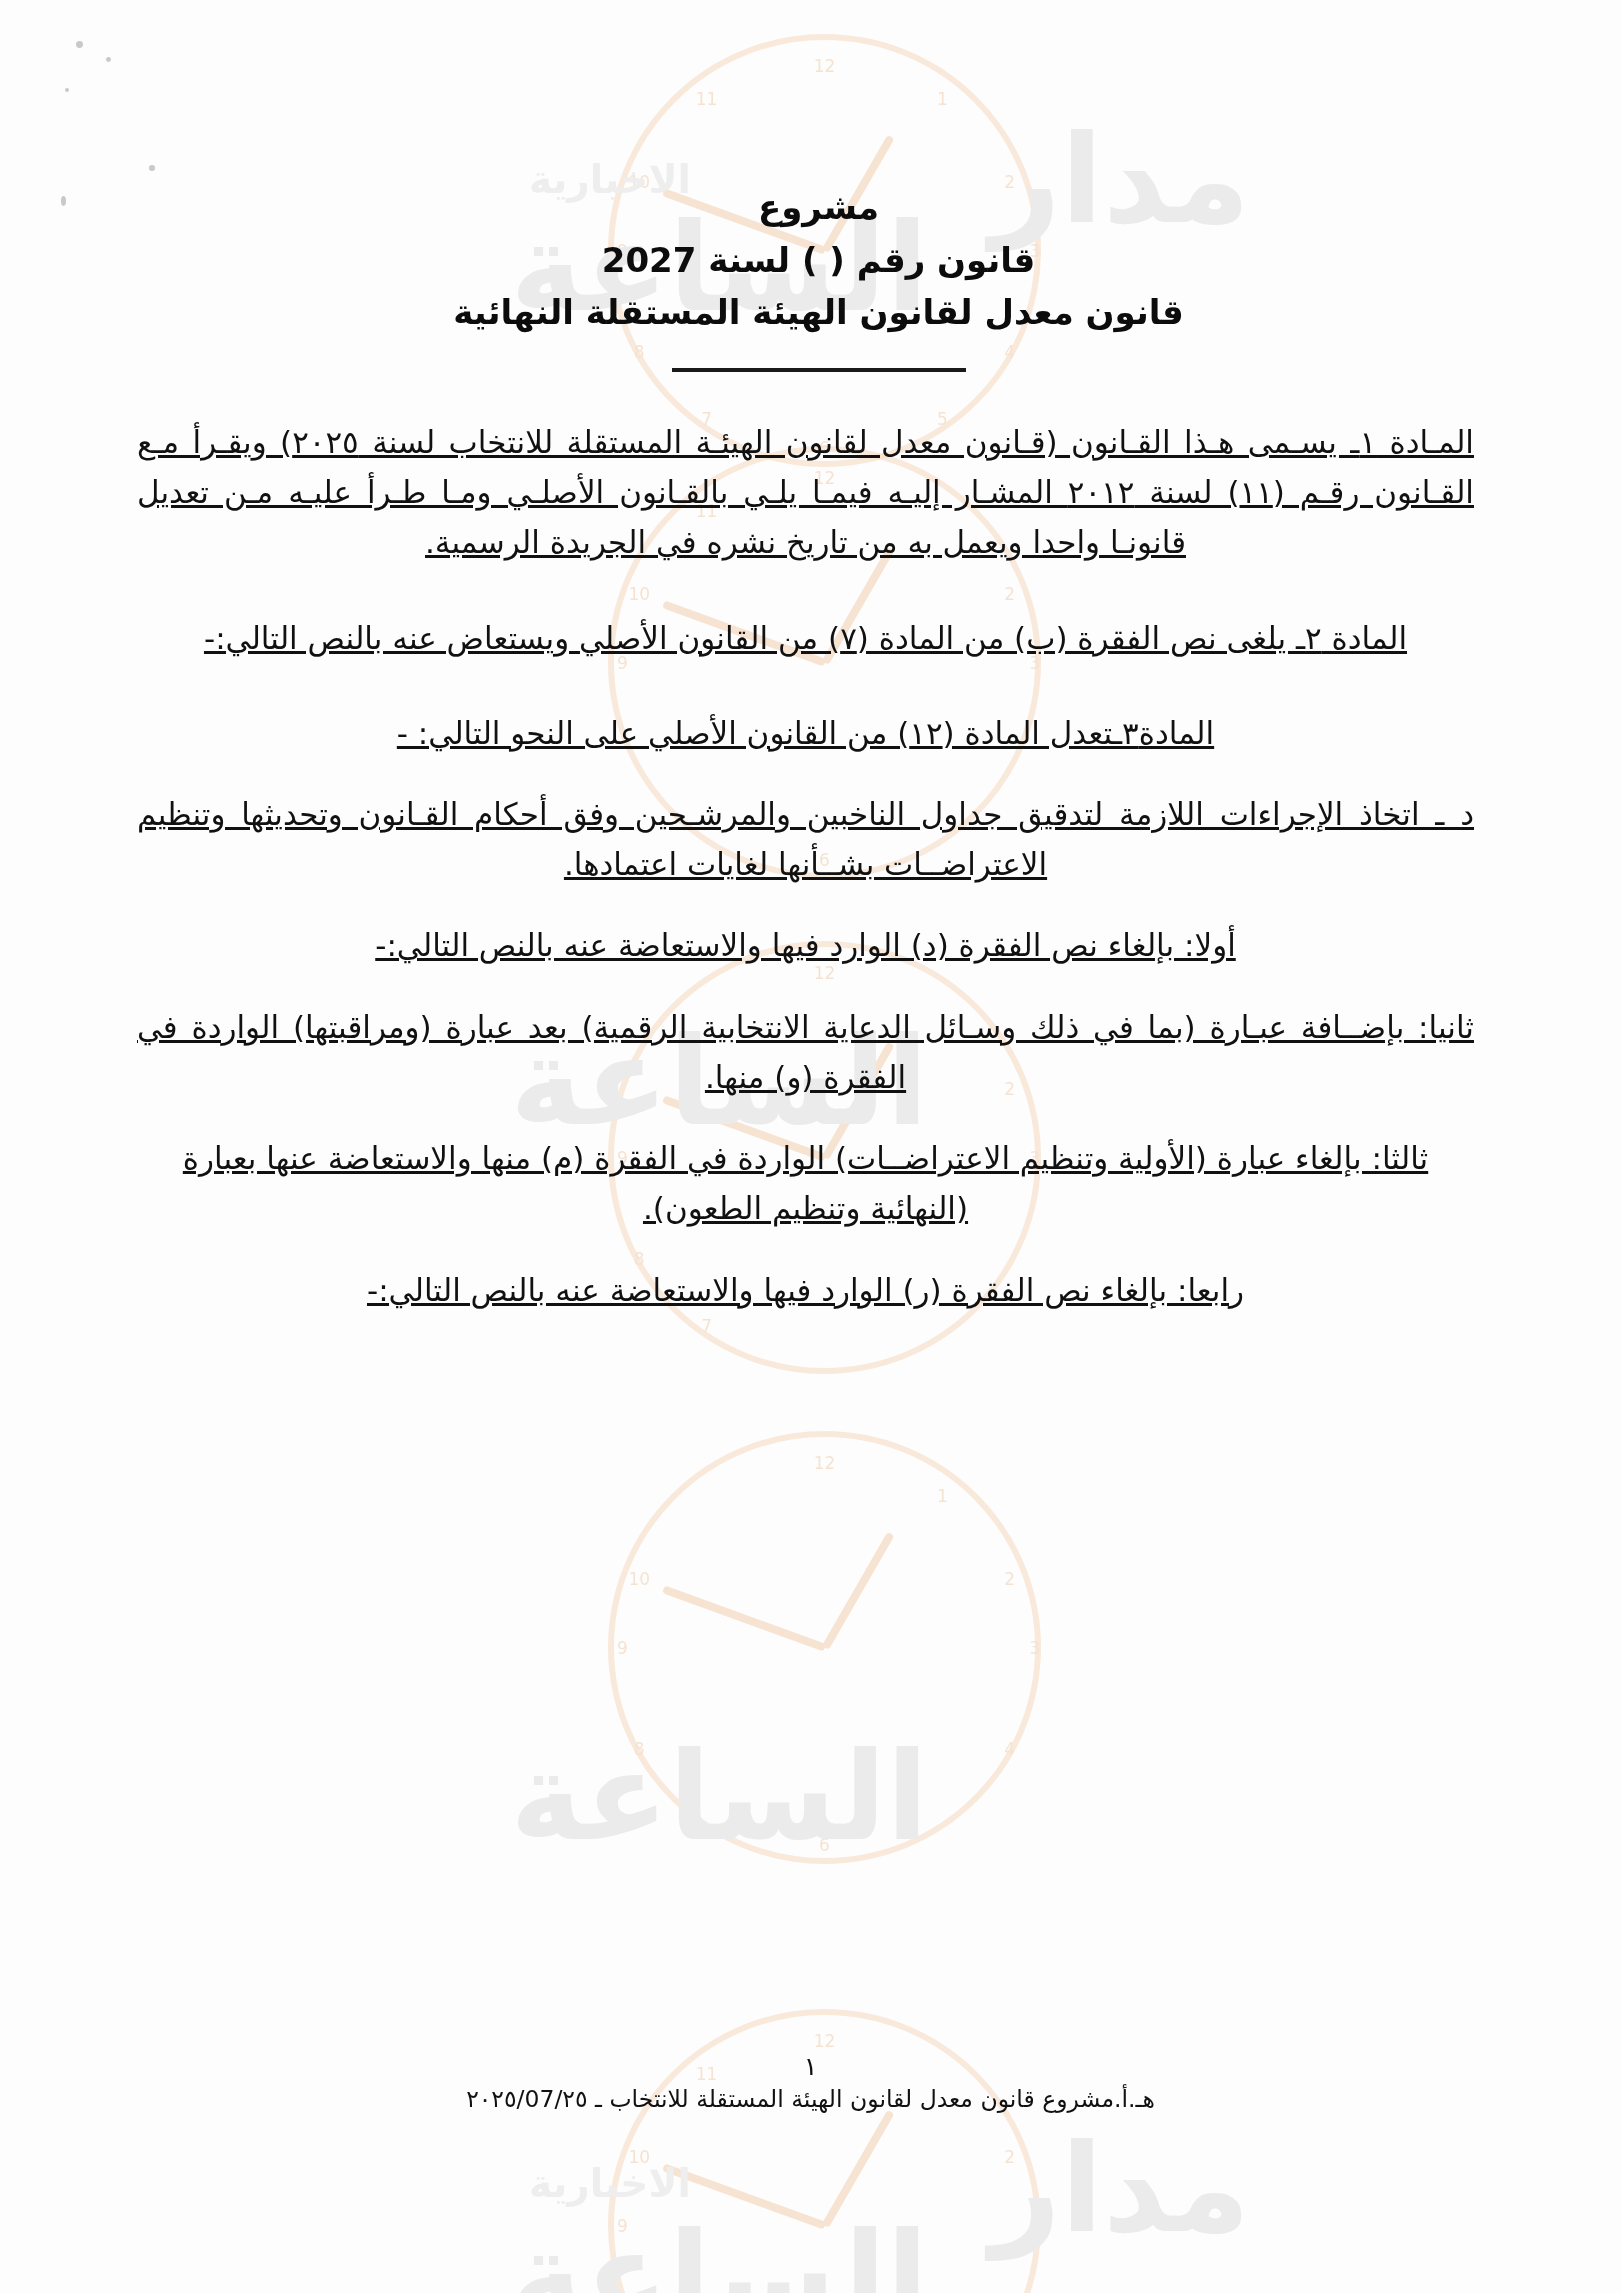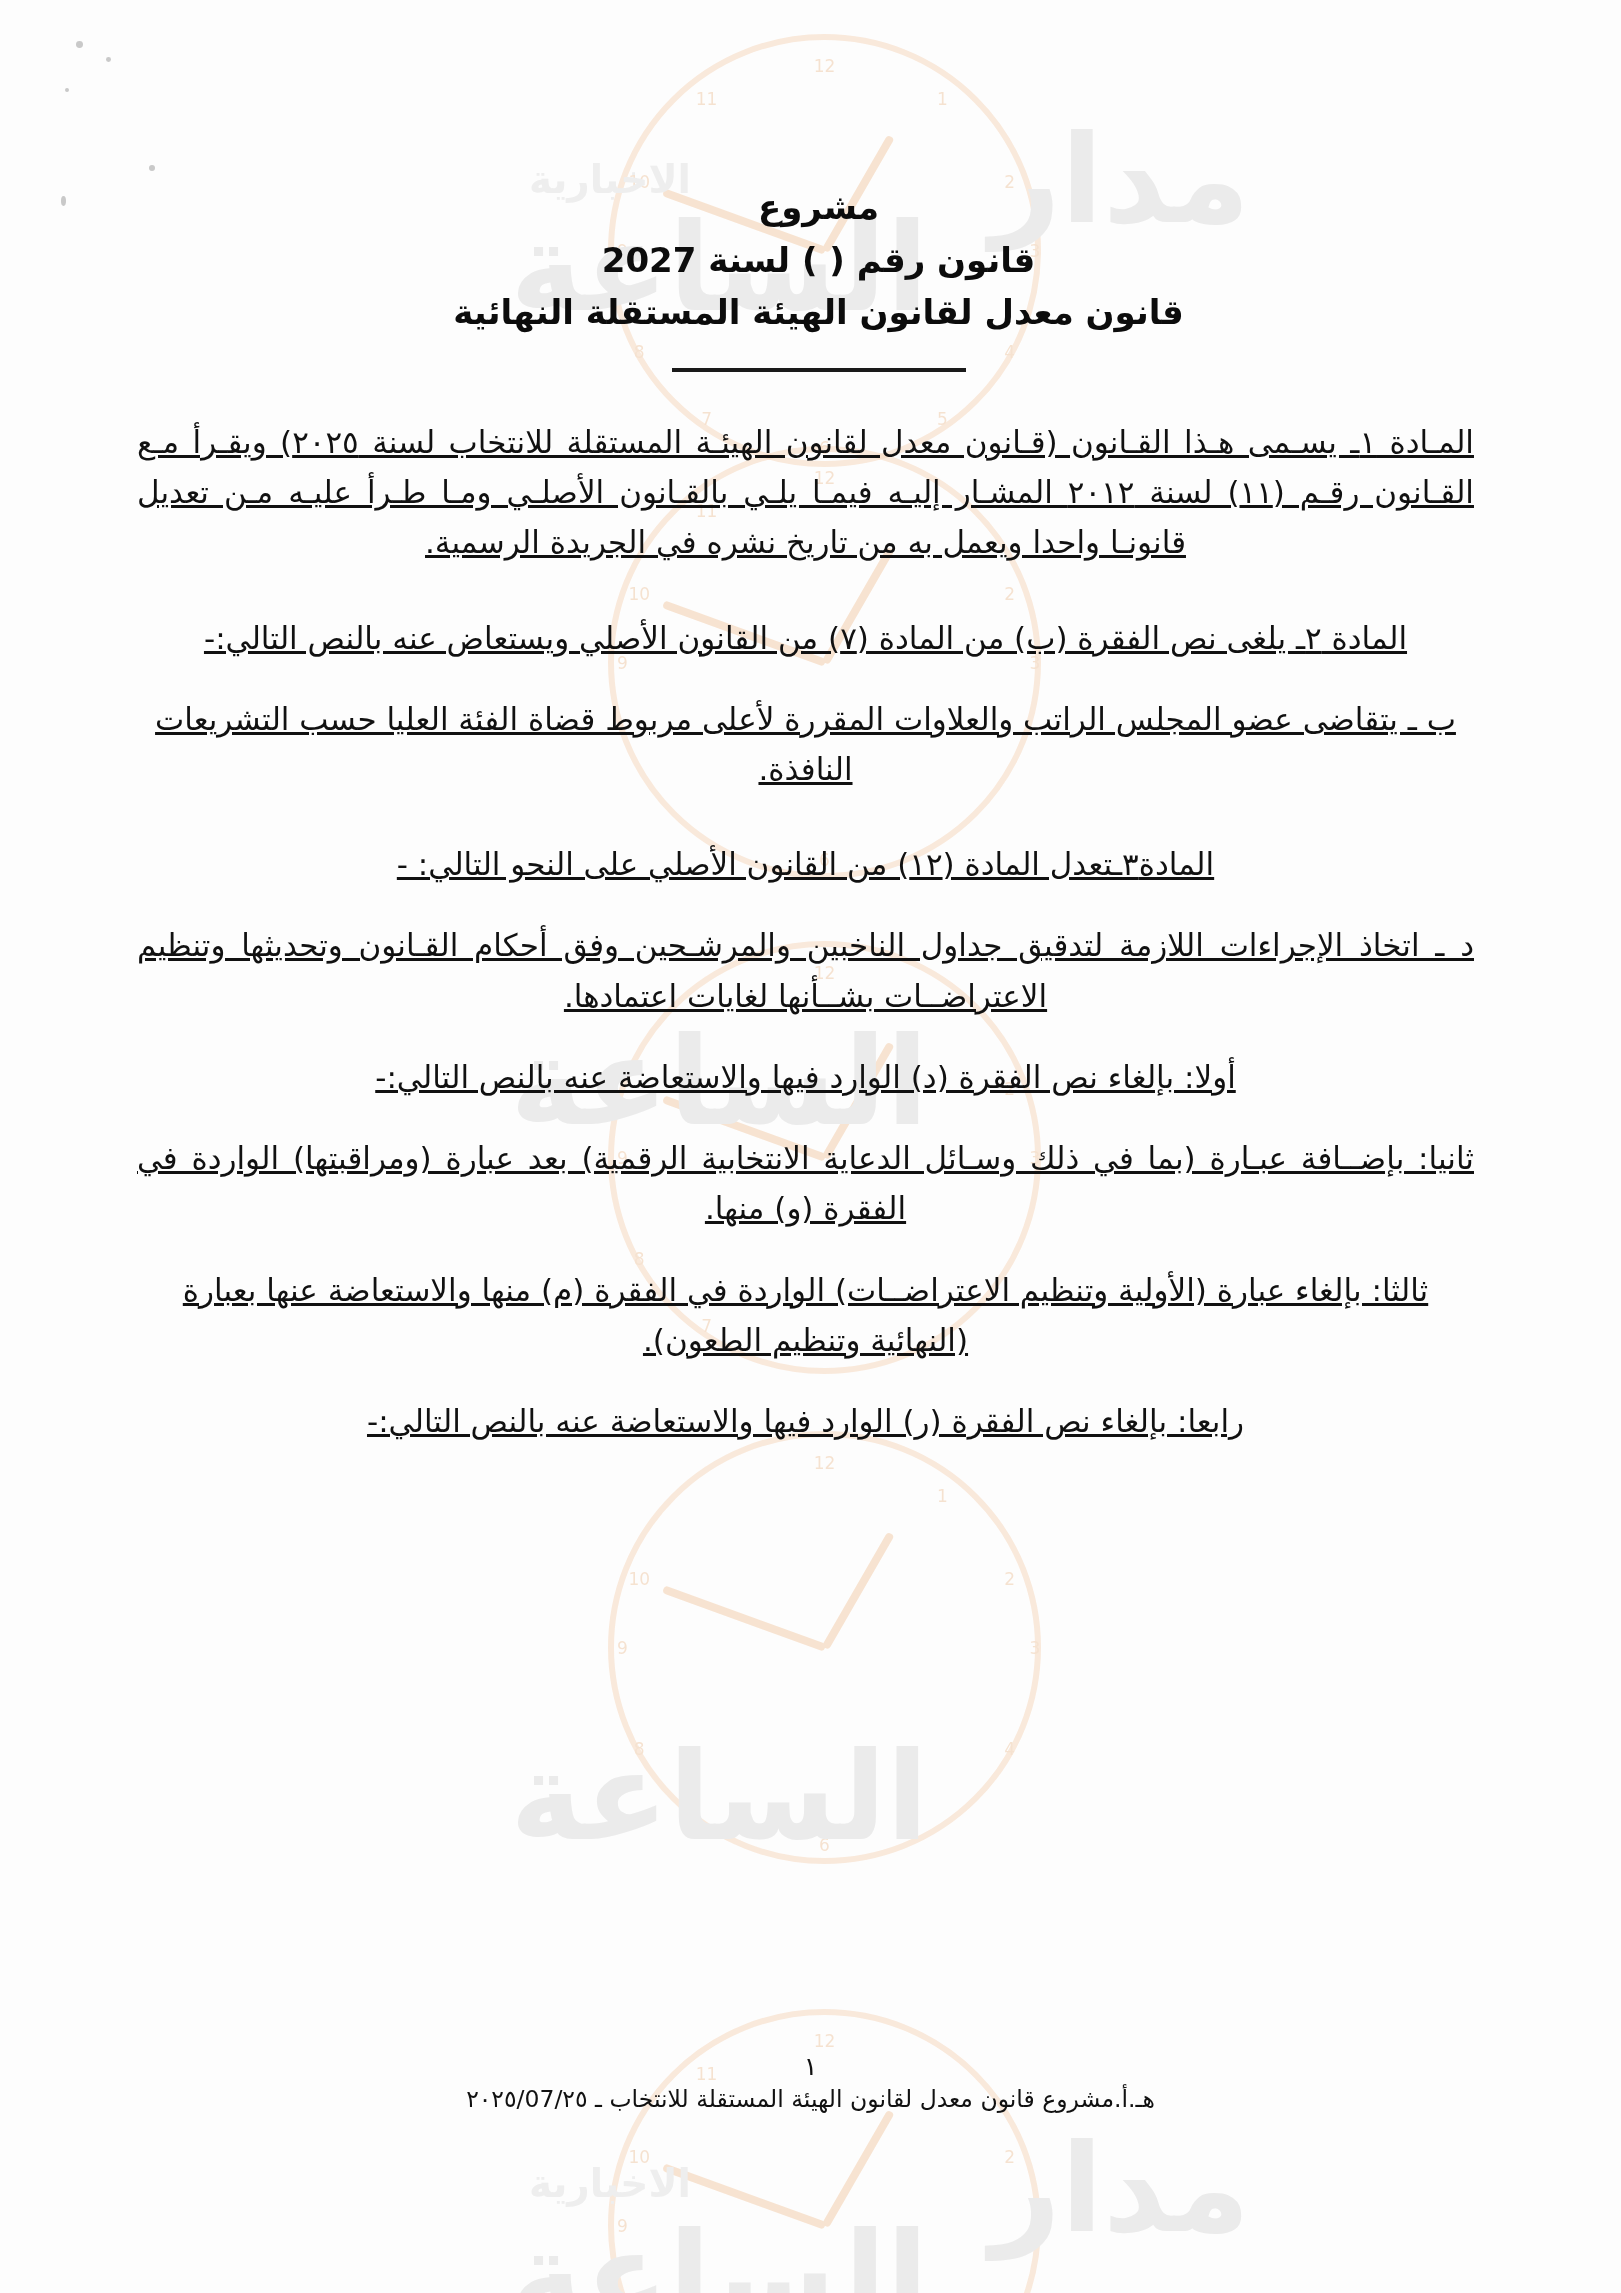--- a/index.html
+++ b/index.html
@@ -239,21 +239,20 @@
       <div class="title-line">قانون معدل لقانون الهيئة المستقلة النهائية</div>
       <div class="rule"></div>
     </div>
 
     <div class="body-block">
 
       <p class="para justify">المـادة ١ـ يسـمى هـذا القـانون (قـانون معدل لقانون الهيئـة المستقلة للانتخاب لسنة ٢٠٢٥) ويقـرأ مـع القـانون رقـم (١١) لسنة ٢٠١٢ المشـار إليـه فيمـا يلـي بالقـانون الأصلـي ومـا طـرأ عليـه مـن تعديل قانونـا واحدا ويعمل به من تاريخ نشره في الجريدة الرسمية.</p>
 
       <p class="para center">المادة ٢ـ يلغى نص الفقرة (ب) من المادة (٧) من القانون الأصلي ويستعاض عنه بالنص التالي:-</p>
 
-      <p class="para center compact">ب ـ يتقاضى عضو المجلس الراتب والعلاوات المقررة لأعلى مربوط قضاة الفئة العليا حسب التشريعات النافذة.</p>
 
       <p class="para center">المادة٣ـتعدل المادة (١٢) من القانون الأصلي على النحو التالي: -</p>
 
       <p class="para justify compact">د ـ اتخاذ الإجراءات اللازمة لتدقيق جداول الناخبين والمرشـحين وفق أحكام القـانون وتحديثها وتنظيم الاعتراضــات بشــأنها لغايات اعتمادها.</p>
 
       <p class="para center tight">أولا: بإلغاء نص الفقرة (د) الوارد فيها والاستعاضة عنه بالنص التالي:-</p>
 
       <p class="para justify compact">ثانيا: بإضــافة عبـارة (بما في ذلك وسـائل الدعاية الانتخابية الرقمية) بعد عبارة (ومراقبتها) الواردة في الفقرة (و) منها.</p>
 
       <p class="para center compact">ثالثا: بإلغاء عبارة (الأولية وتنظيم الاعتراضــات) الواردة في الفقرة (م) منها والاستعاضة عنها بعبارة (النهائية وتنظيم الطعون).</p>

